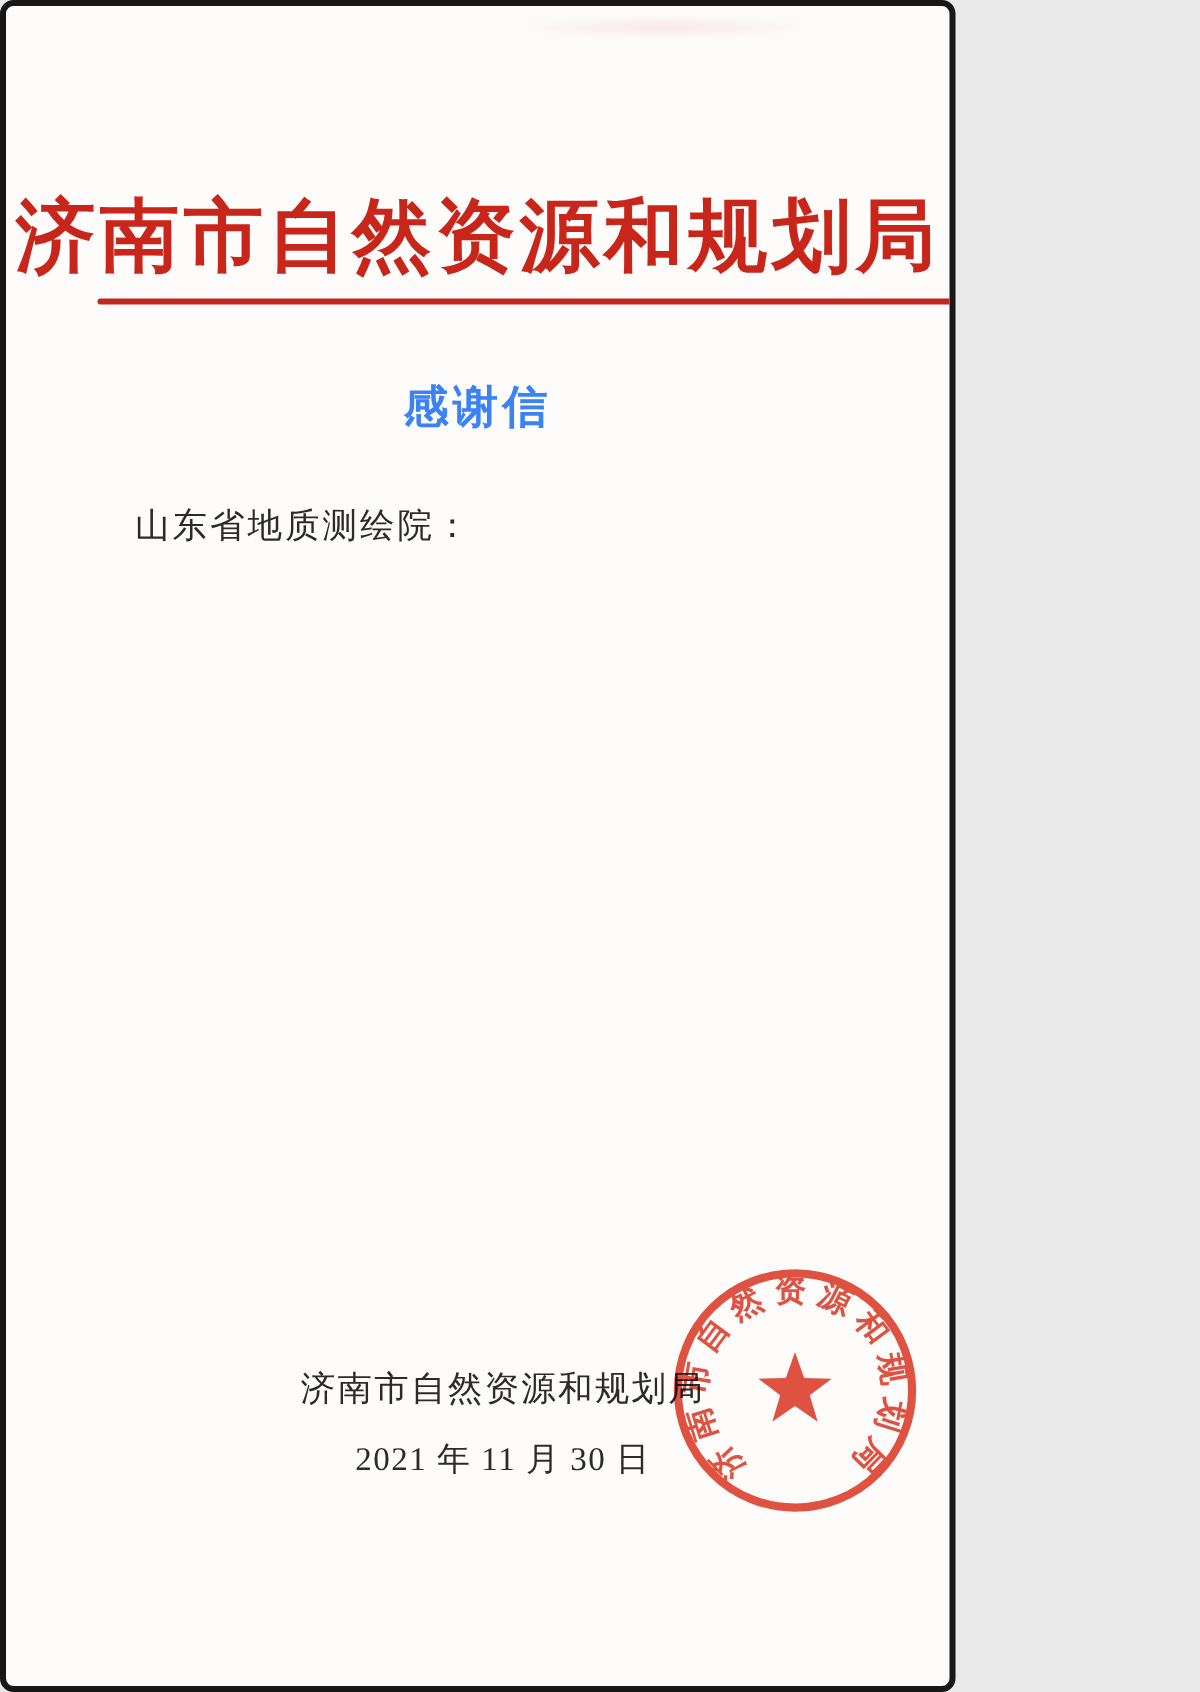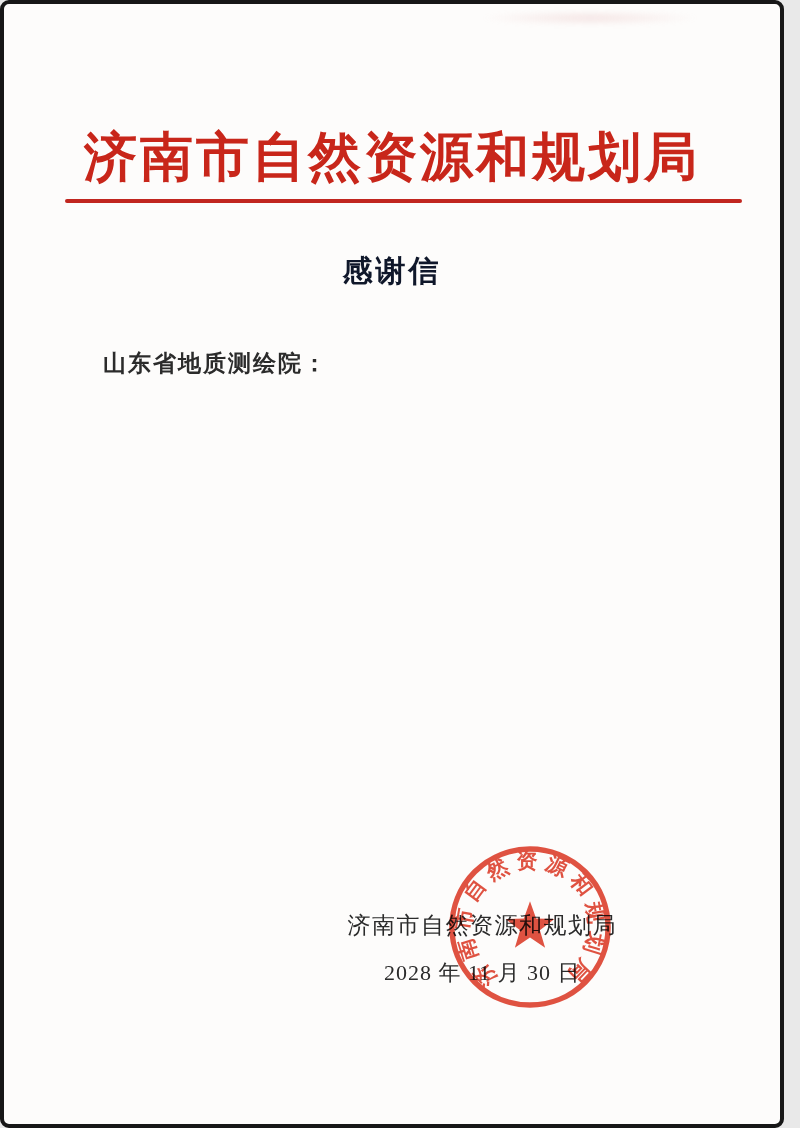--- a/index.html
+++ b/index.html
@@ -2,21 +2,21 @@
 <html><head>
 <meta charset="utf-8">
 <style>
   html, body {
     margin: 0;
     padding: 0;
     background: #e9e9e9;
   }
   .page {
     position: relative;
-    width: 784px;
+    width: 637px;
     height: 1128px;
     box-sizing: border-box;
     background: #fdfcfb;
     border: 4px solid #171717;
     border-radius: 9px;
     overflow: hidden;
     font-family: "Liberation Serif", "DejaVu Serif", serif;
   }
   .scan-smudge {
     position: absolute;
@@ -51,36 +51,35 @@
   }
   .doc-title {
     position: absolute;
     top: 247px;
     left: 0;
     width: 100%;
     text-align: center;
     font-size: 30px;
     font-weight: bold;
     letter-spacing: 3px;
-    color: #0f172a;
+    color: #3b82f6;
   }
   .letter-body {
     position: absolute;
     top: 326px;
     left: 86px;
     width: 632px;
     font-size: 23px;
     line-height: 41px;
     color: #2b2b2b;
     text-align: justify;
   }
   .letter-body p {
-    margin: 13px;
+    margin: 0;
     text-indent: 2em;
-    font-weight: bold;
   }
   .letter-body .salutation {
     text-indent: 0;
     letter-spacing: 2px;
     margin-bottom: 9px;
   }
   .sign-block {
     position: absolute;
     top: 906px;
     right: 163px;
@@ -128,21 +127,21 @@
   <div class="letterhead-rule"></div>
 
   <div class="doc-title">感谢信</div>
 
   <div class="letter-body">
     <p class="salutation">山东省地质测绘院：</p>
   </div>
 
   <div class="sign-block">
     <div class="sign-org">济南市自然资源和规划局</div>
-    <div class="sign-date">2028 年 11 月 30 日</div>
+    <div class="sign-date">2021 年 11 月 30 日</div>
   </div>
 
   <svg class="seal" viewBox="0 0 170 170">
     <defs>
       <path id="sealArc" d="M 50.6,134 A 60,60 0 1 1 119.4,134" fill="none"></path>
     </defs>
     <circle cx="85" cy="85" r="79" fill="none" stroke="#dd3b28" stroke-width="5.5"></circle>
     <polygon points="85,59 91.2,76.5 109.7,77 95,88.2 100.3,106 85,95.5 69.7,106 75,88.2 60.3,77 78.8,76.5" fill="#dd3b28"></polygon>
     <text>
       <textPath href="#sealArc" startOffset="50%" text-anchor="middle">济南市自然资源和规划局</textPath>

